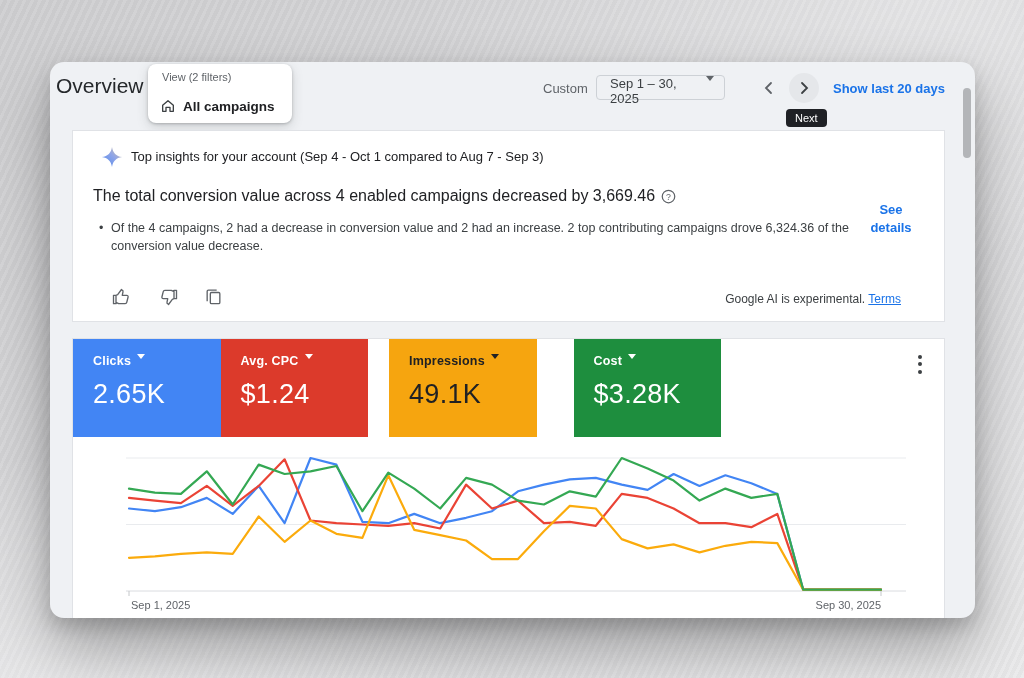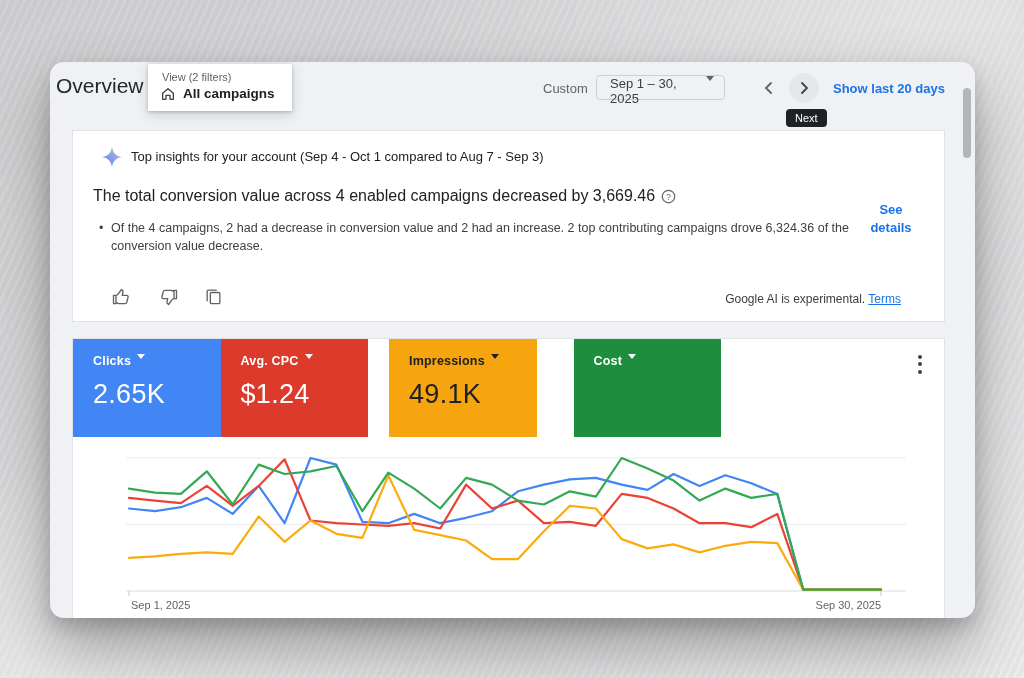--- a/index.html
+++ b/index.html
@@ -13,25 +13,25 @@
       linear-gradient(150deg,#cfcfd1 0%,#d6d6d8 35%,#e0e0e2 70%,#ebebec 100%);
   }
   .window{
     position:absolute;left:50px;top:62px;width:925px;height:556px;
     background:#eff1f4;border-radius:14px;overflow:hidden;
     box-shadow:0 30px 60px rgba(0,0,0,.30), 0 8px 18px rgba(0,0,0,.16);
   }
   .page-title{position:absolute;left:6px;top:12px;font-size:21px;color:#25282b;}
   .view-chip{
     position:absolute;left:98px;top:2px;min-width:118px;padding:7px 14px 9px 12px;
-    background:#fff;border-radius:0;
+    background:#fff;border-radius:8px;
     box-shadow:0 1px 3px rgba(60,64,67,.3),0 4px 12px rgba(60,64,67,.18);
   }
   .view-chip .chip-label{font-size:11px;color:#5f6368;margin-left:2px;}
-  .view-chip .chip-row{display:flex;gap:7px;margin-top:3px;}
+  .view-chip .chip-row{display:flex;align-items:center;gap:7px;margin-top:15px;}
   .view-chip .chip-value{font-size:13.5px;color:#202124;font-weight:bold;}
   .custom-label{position:absolute;left:493px;top:19px;font-size:13px;color:#5f6368;}
   .date-btn{
     position:absolute;left:546px;top:13px;width:129px;height:25px;box-sizing:border-box;
     border:1px solid #cdd1d6;border-radius:4px;display:flex;
     padding:0 10px 0 13px;cursor:pointer;
   }
   .date-btn .date-text{font-size:13px;color:#3c4043;flex:1;}
   .caret-down{width:0;height:0;border-left:4.5px solid transparent;border-right:4.5px solid transparent;border-top:5px solid #5f6368;}
   .chev-btn{position:absolute;width:30px;height:30px;border-radius:50%;display:flex;align-items:center;justify-content:center;cursor:pointer;}
@@ -180,20 +180,21 @@
             <span>Impressions</span>
             <span class="caret-down"></span>
           </div>
         <div class="metric-value">49.1K</div>
       </div>
       <div class="metric-card" style="background: rgb(30, 142, 62); color: rgb(255, 255, 255); margin-left: 37px;">
         <div class="metric-label">
             <span>Cost</span>
             <span class="caret-down"></span>
           </div>
+        <div class="metric-value">$3.28K</div>
       </div>
     </div>
 
     <div class="kebab">
         <span></span>
         <span></span>
         <span></span>
       </div>
 
     <svg id="chart-svg" class="chart-svg" width="873" height="181" viewBox="0 0 873 181">

